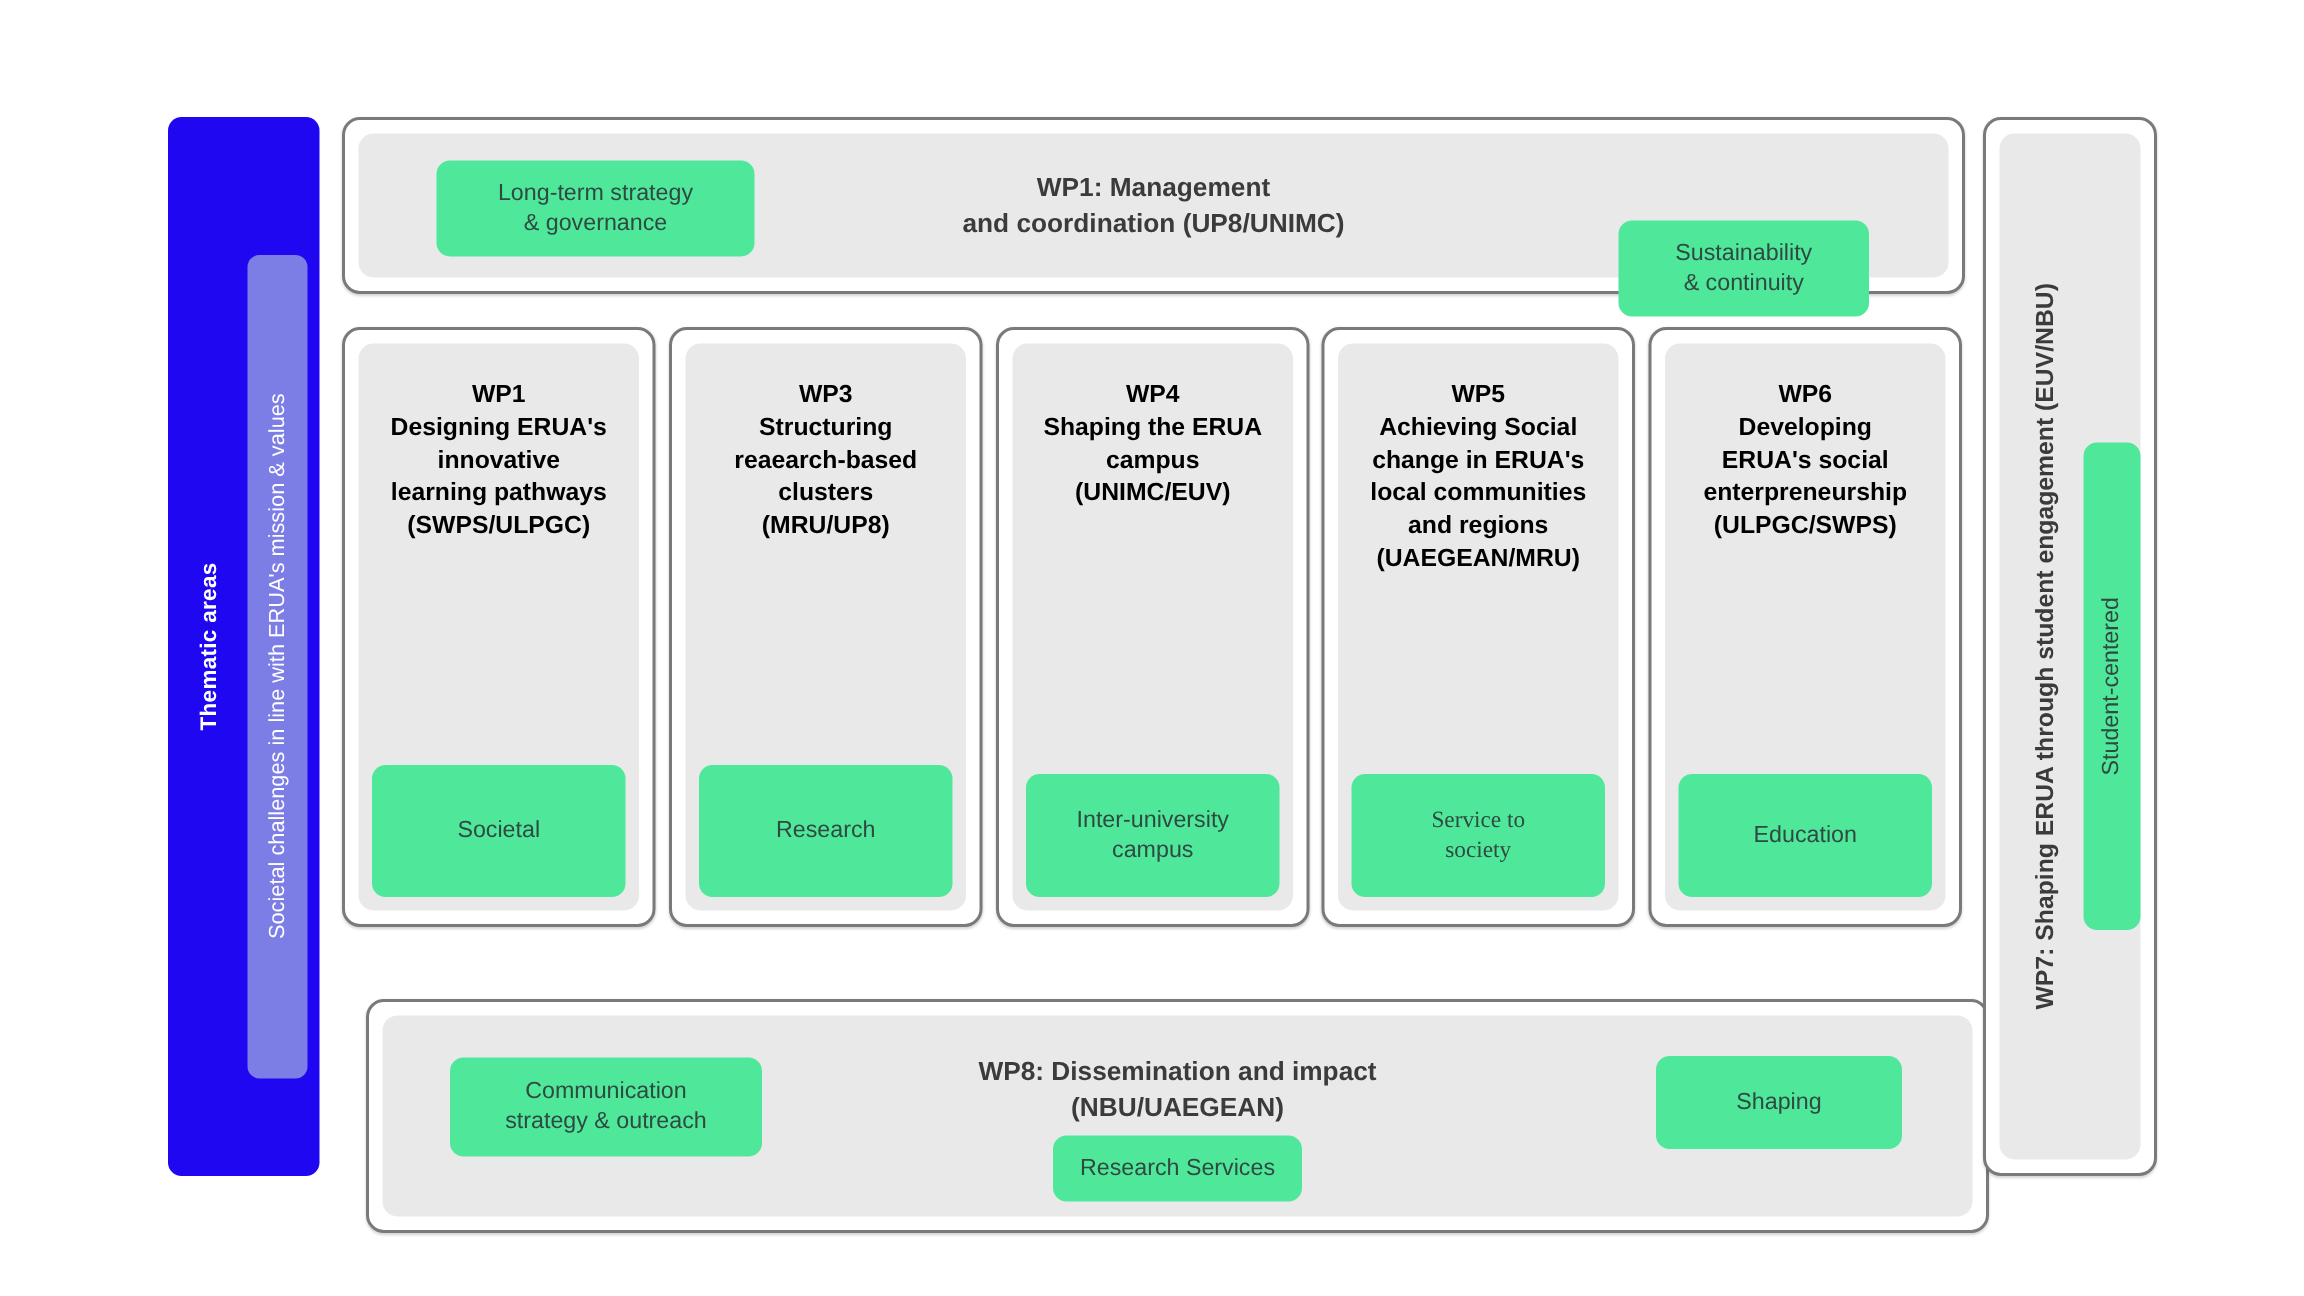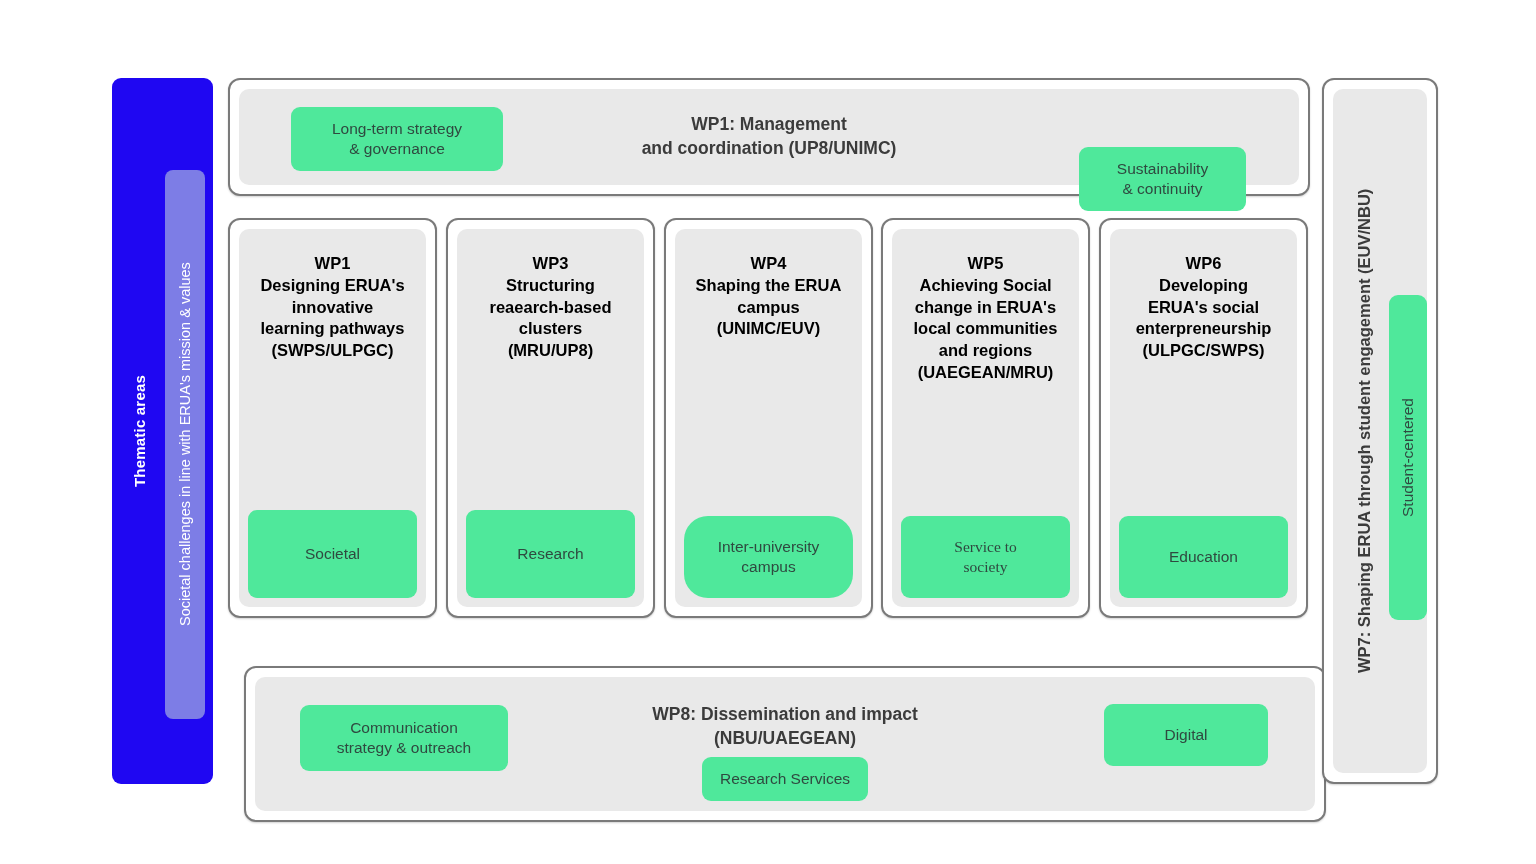--- a/index.html
+++ b/index.html
@@ -220,21 +220,21 @@
   <div class="card wp-col" style="left:446px;">
     <div class="panel">
       <div class="wp-col-title">WP3<br>Structuring<br>reaearch-based<br>clusters<br>(MRU/UP8)</div>
       <div class="pill" style="height:88px;">Research</div>
     </div>
   </div>
 
   <div class="card wp-col" style="left:664px;">
     <div class="panel">
       <div class="wp-col-title">WP4<br>Shaping the ERUA<br>campus<br>(UNIMC/EUV)</div>
-      <div class="pill" style="height:82px;border-radius:24px;">Inter-university<br>campus</div>
+      <div class="pill" style="height:82px;">Inter-university<br>campus</div>
     </div>
   </div>
 
   <div class="card wp-col" style="left:881px;">
     <div class="panel">
       <div class="wp-col-title">WP5<br>Achieving Social<br>change in ERUA's<br>local communities<br>and regions<br>(UAEGEAN/MRU)</div>
       <div class="pill" style="height:82px;font-family:Liberation Serif, serif;">Service to<br>society</div>
     </div>
   </div>
 
@@ -246,21 +246,21 @@
   </div>
 
   <div class="card" id="band-bottom">
     <div class="panel">
       <div class="band-title">
         <div>WP8: Dissemination and impact</div>
         <div>(NBU/UAEGEAN)</div>
       </div>
       <div class="pill" style="left:45px; top:28px; width:208px; height:66px;">Communication<br>strategy &amp; outreach</div>
       <div class="pill" style="left:447px; top:80px; width:166px; height:44px;">Research Services</div>
-      <div class="pill" style="left:849px; top:27px; width:164px; height:62px;">Digital</div>
+      <div class="pill" style="left:849px; top:27px; width:164px; height:62px;">Shaping</div>
     </div>
   </div>
 
   <div class="card" id="wp7">
     <div class="panel">
       <div class="wp7-title">WP7: Shaping ERUA through student engagement (EUV/NBU)</div>
       <div class="wp7-pill">Student-centered</div>
     </div>
   </div>
 

